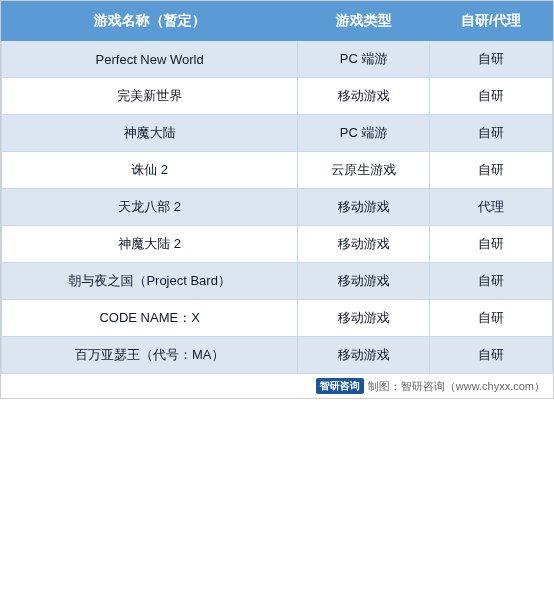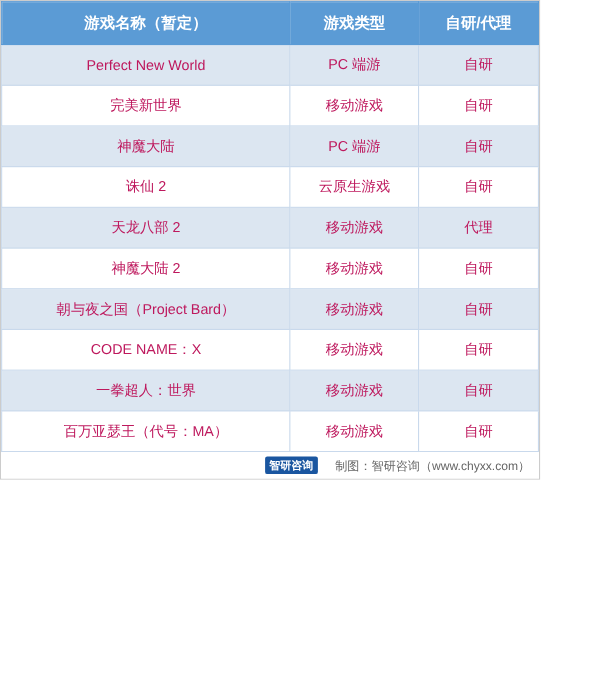--- a/index.html
+++ b/index.html
@@ -3,21 +3,21 @@
   <meta charset="utf-8">
   <style>
     * { margin: 0; padding: 0; box-sizing: border-box; }
     body {
       font-family: "Microsoft YaHei", "SimHei", sans-serif;
       background: #fff;
       width: 554px;
       min-height: 615px;
     }
     .table-container {
-      width: 491px;
+      width: 554px;
       border: 1px solid #ccc;
     }
     table {
       width: 100%;
       border-collapse: collapse;
       font-size: 13px;
     }
     thead tr {
       background-color: #5b9bd5;
       color: #fff;
@@ -32,35 +32,35 @@
     tbody tr:nth-child(odd) {
       background-color: #dce6f1;
     }
     tbody tr:nth-child(even) {
       background-color: #fff;
     }
     tbody td {
       padding: 9px 6px;
       text-align: center;
       border: 1px solid #c9d9ec;
-      color: #be185d;
+      color: #0f172a;
       font-size: 13px;
     }
     .footer {
       text-align: right;
       font-size: 11px;
       color: #666;
       padding: 4px 8px;
       background: #fff;
       border-top: none;
     }
     .footer-logo {
       display: inline-flex;
       align-items: center;
-      gap: 16px;
+      gap: 4px;
     }
     .logo-box {
       display: inline-block;
       background: #1a56a0;
       color: #fff;
       font-size: 10px;
       padding: 1px 4px;
       border-radius: 2px;
       font-weight: bold;
     }
@@ -112,25 +112,20 @@
           <td>朝与夜之国（Project Bard）</td>
           <td>移动游戏</td>
           <td>自研</td>
         </tr>
         <tr>
           <td>CODE NAME：X</td>
           <td>移动游戏</td>
           <td>自研</td>
         </tr>
         <tr>
-          <td>一拳超人：世界</td>
-          <td>移动游戏</td>
-          <td>自研</td>
-        </tr>
-        <tr>
           <td>百万亚瑟王（代号：MA）</td>
           <td>移动游戏</td>
           <td>自研</td>
         </tr>
       </tbody>
   </table>
   <div class="footer">
     <span class="footer-logo">
       <span class="logo-box">智研咨询</span>
       <span>制图：智研咨询（www.chyxx.com）</span>

